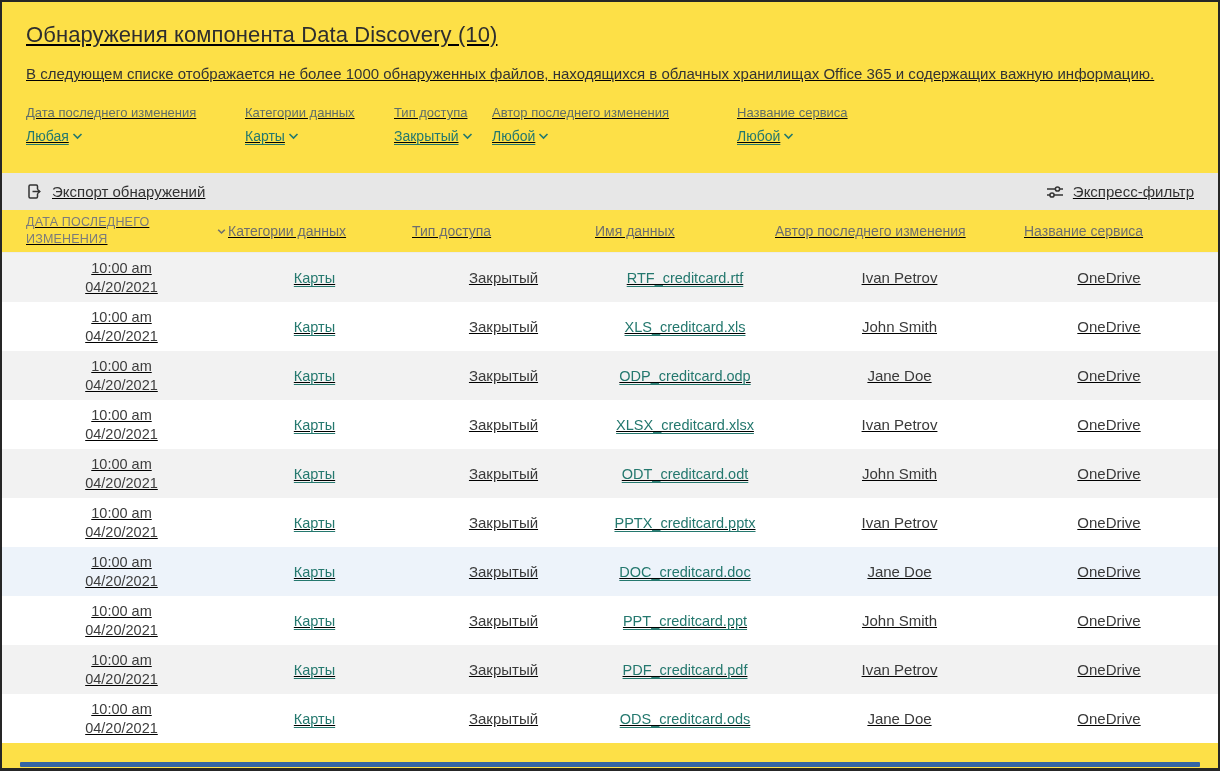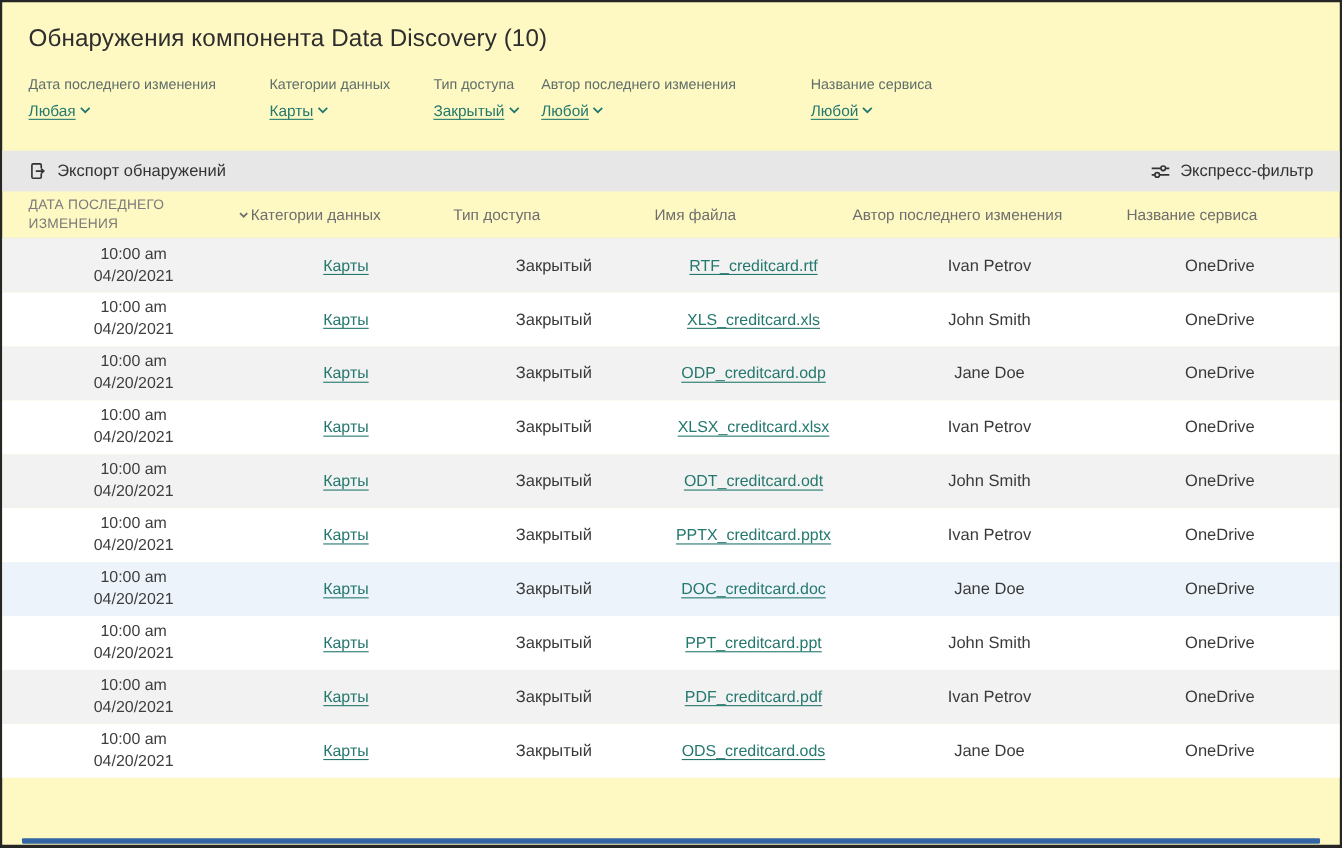--- a/index.html
+++ b/index.html
@@ -16,22 +16,23 @@
   body{
     font-family:"Liberation Sans","DejaVu Sans",sans-serif;
     background:#fff;
     -webkit-font-smoothing:antialiased;
   }
   .frame{
     position:relative;
     width:1220px;height:771px;
     border:2px solid #262626;
     border-bottom-width:3px;
-    background:#fef9c3;
+    background:#fde047;
     overflow:hidden;
+    text-decoration:underline;
   }
   .content{padding:16px 24px 0 24px;}
   h1.page-title{
     font-size:22px;
     font-weight:400;
     color:#2e2e2e;
     letter-spacing:.1px;
     margin-top:4px;
   }
   p.page-desc{
@@ -154,20 +155,21 @@
     cursor:pointer;
   }
 </style>
 </head>
 <body>
 
 <div class="frame">
 
   <div class="content">
     <h1 class="page-title">Обнаружения компонента Data Discovery (10)</h1>
+    <p class="page-desc">В следующем списке отображается не более 1000 обнаруженных файлов, находящихся в облачных хранилищах Office 365 и содержащих важную информацию.</p>
 
     <div class="filters">
       <div class="filter">
         <div class="filter-label">Дата последнего изменения</div>
         <a class="filter-value">
           <span class="fv-text">Любая</span>
           <svg class="chev" width="11" height="8" viewBox="0 0 11 8">
               <polyline points="1.5,2 5.5,6 9.5,2"></polyline>
             </svg>
         </a>
@@ -234,21 +236,21 @@
   <div class="table">
     <div class="thead grid-cols">
       <div class="th caps">ДАТА ПОСЛЕДНЕГО ИЗМЕНЕНИЯ</div>
       <div class="th">
         <svg class="sort-icon" width="9" height="7" viewBox="0 0 9 7">
             <polyline points="1.2,1.8 4.5,5 7.8,1.8"></polyline>
           </svg>
         <span>Категории данных</span>
       </div>
       <div class="th">Тип доступа</div>
-      <div class="th">Имя файла</div>
+      <div class="th">Имя данных</div>
       <div class="th">Автор последнего изменения</div>
       <div class="th">Название сервиса</div>
     </div>
     <div class="tbody">
         <div class="tr grid-cols alt">
     <div class="td td-date">
       <div>10:00 am</div>
       <div>04/20/2021</div>
     </div>
     <div class="td">

